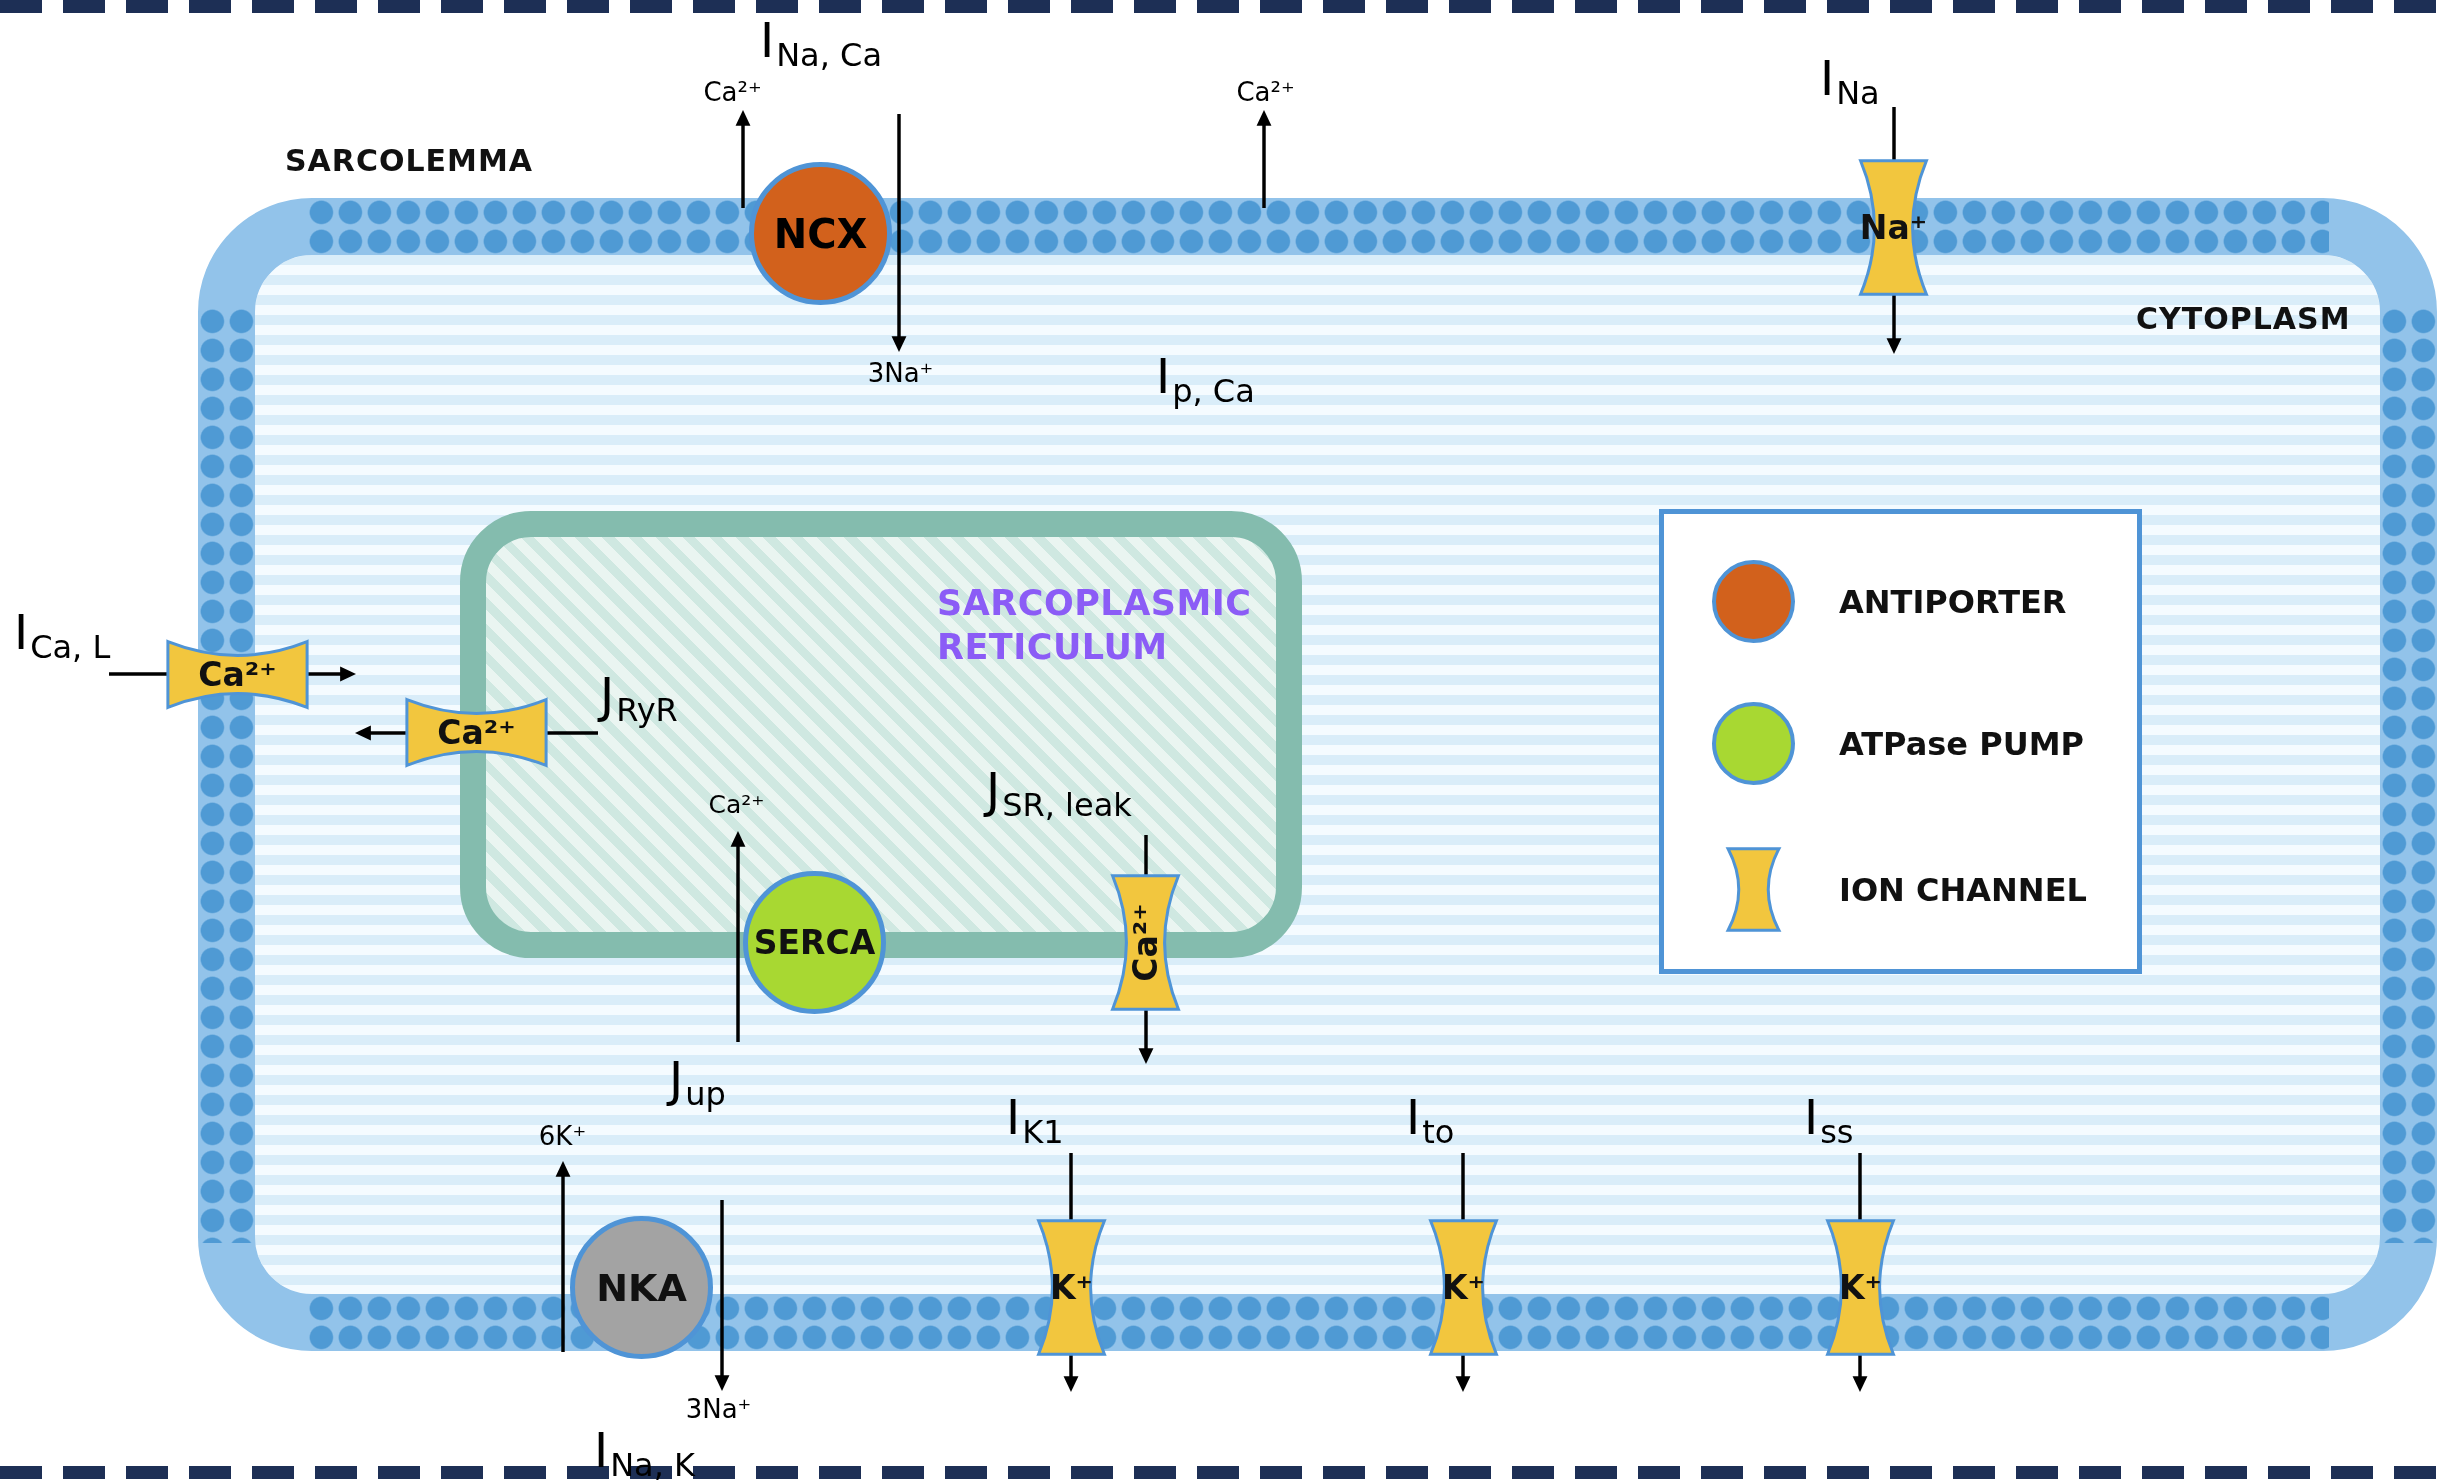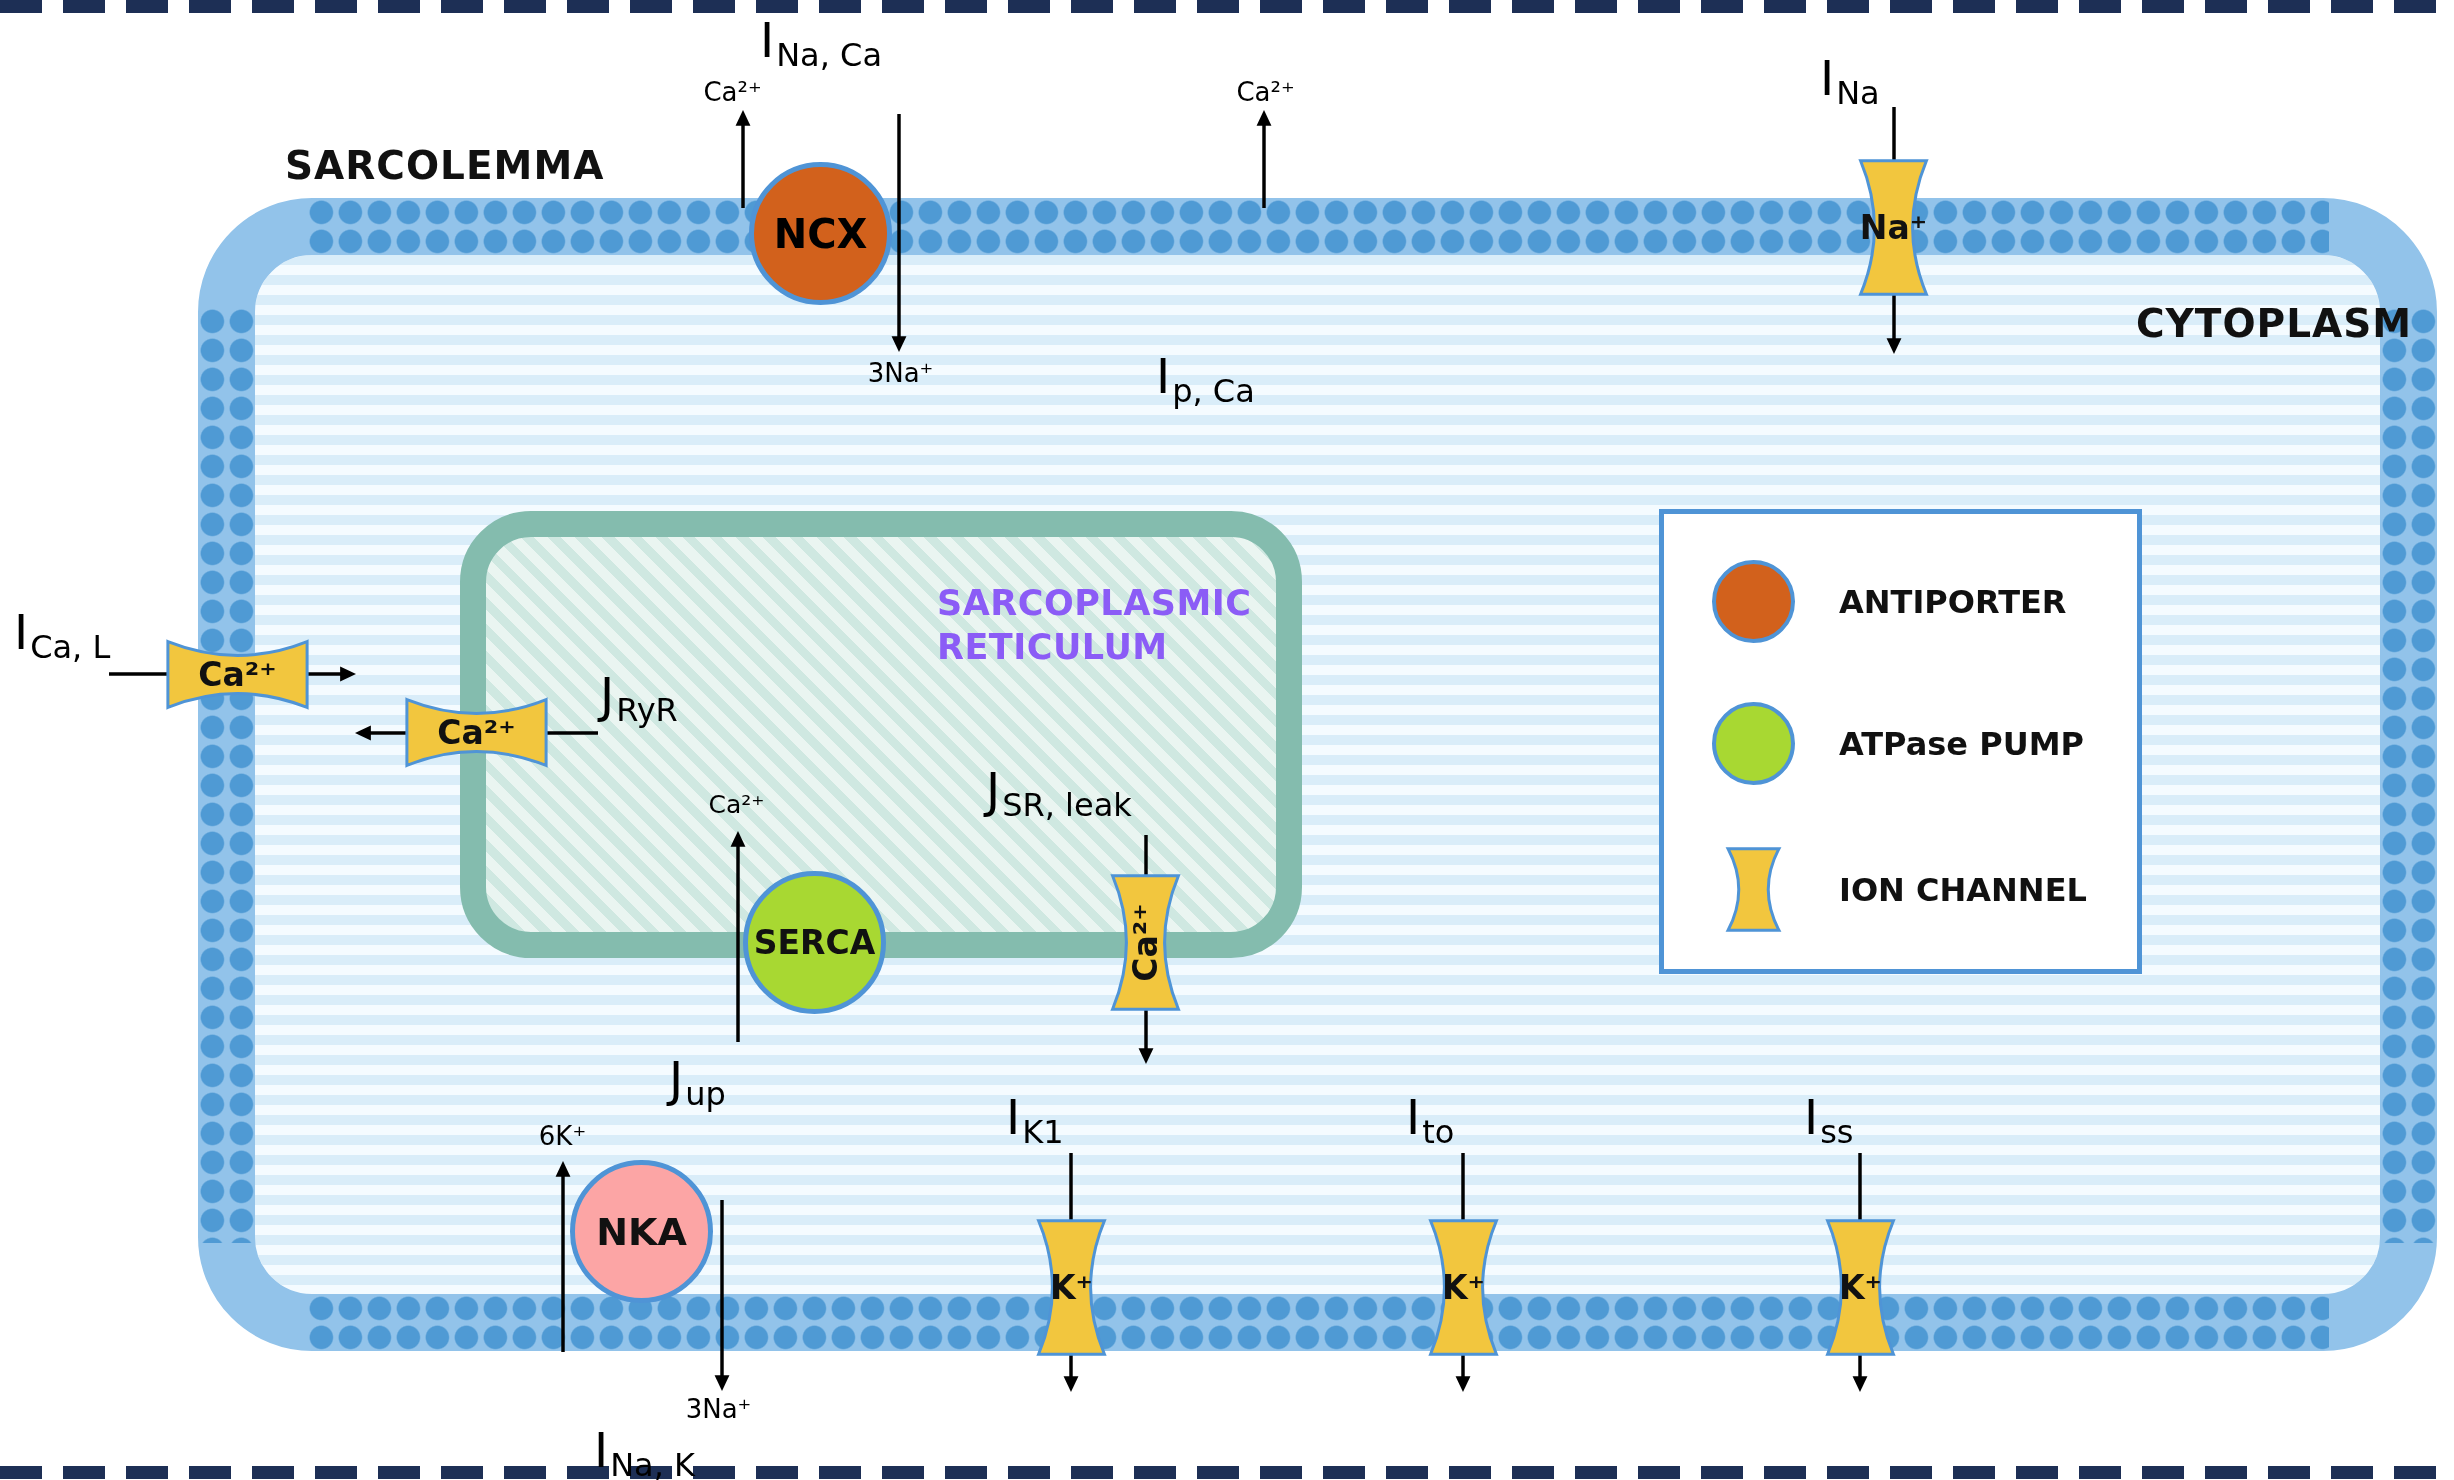--- a/index.html
+++ b/index.html
@@ -48,21 +48,21 @@
   .channel path,.legend-channel path{fill:#f2c63e;stroke:#4f94d6;stroke-width:3;}
   .ch-label{position:relative;font-weight:bold;font-size:33px;color:#111;z-index:1;}
   .rot{transform:rotate(-90deg);}
 
   
   .arrow{position:absolute;z-index:4;overflow:visible;}
   .arrow line{stroke:#000;stroke-width:3.5;}
   .arrow polygon{fill:#000;}
 
   
-  .big-label{position:absolute;font-weight:bold;font-size:39px;color:#111;z-index:7;letter-spacing:1px;}
+  .big-label{position:absolute;font-weight:bold;font-size:30px;color:#111;z-index:7;letter-spacing:1px;}
   .flux-label{position:absolute;font-size:48px;color:#000;z-index:7;white-space:nowrap;}
   .fl-sub{font-size:32px;position:relative;top:0.28em;margin-left:2px;}
   .ion-label{position:absolute;font-size:26px;color:#000;z-index:7;text-align:center;white-space:nowrap;}
 </style>
 </head>
 <body>
 
 <div id="stage">
 
   <div class="boundary" style="top:0;"></div>
@@ -167,21 +167,21 @@
     <line x1="12" y1="0" x2="12" y2="228"></line>
       <polygon points="12,241 4.5,225 19.5,225"></polygon>
   </svg>
 
   <div class="pump" style="left:749px;top:162px;background:#d2611c;color:#000000;font-size:40px;">
     <span>NCX</span>
   </div>
   <div class="pump" style="left:743px;top:871px;background:#a8d832;color:#111;font-size:33px;">
     <span>SERCA</span>
   </div>
-  <div class="pump" style="left:570px;top:1160px;background:#fca5a5;color:#111;font-size:38px;">
+  <div class="pump" style="left:570px;top:1216px;background:#a3a3a3;color:#111;font-size:38px;">
     <span>NKA</span>
   </div>
 
   <div class="channel" style="left:1854px;top:158px;width:79px;height:139px;">
     <svg viewBox="0 0 60 100" preserveAspectRatio="none">
       <path d="M5,2 L55,2 C41,34 41,66 55,98 L5,98 C19,66 19,34 5,2 Z" vector-effect="non-scaling-stroke"></path>
     </svg>
     <span class="ch-label">Na⁺</span>
   </div>
 

